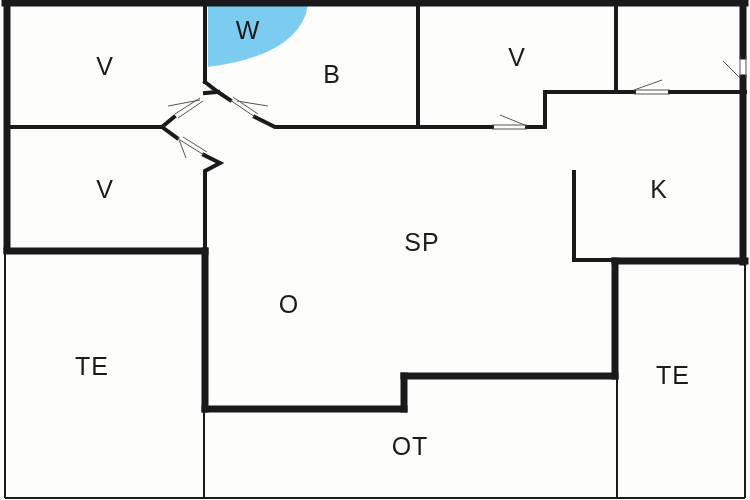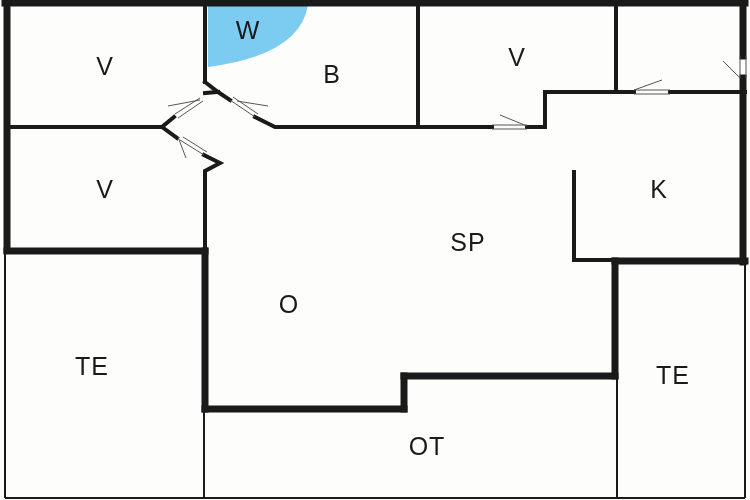--- a/index.html
+++ b/index.html
@@ -117,18 +117,18 @@
     <line x1="746" y1="56" x2="746" y2="78"></line>
     <line x1="723" y1="61" x2="740" y2="78"></line>
   </g>
 </svg>
 
 <div class="room-label" style="left:105px;top:66px">V</div>
 <div class="room-label" style="left:248px;top:30px">W</div>
 <div class="room-label" style="left:332px;top:74px">B</div>
 <div class="room-label" style="left:517px;top:57px">V</div>
 <div class="room-label" style="left:105px;top:189px">V</div>
-<div class="room-label" style="left:468px;top:242px">SP</div>
+<div class="room-label" style="left:422px;top:242px">SP</div>
 <div class="room-label" style="left:659px;top:189px">K</div>
 <div class="room-label" style="left:289px;top:304px">O</div>
 <div class="room-label" style="left:92px;top:366px">TE</div>
 <div class="room-label" style="left:673px;top:375px">TE</div>
-<div class="room-label" style="left:427px;top:446px">OT</div>
+<div class="room-label" style="left:410px;top:446px">OT</div>
 
 </body></html>

